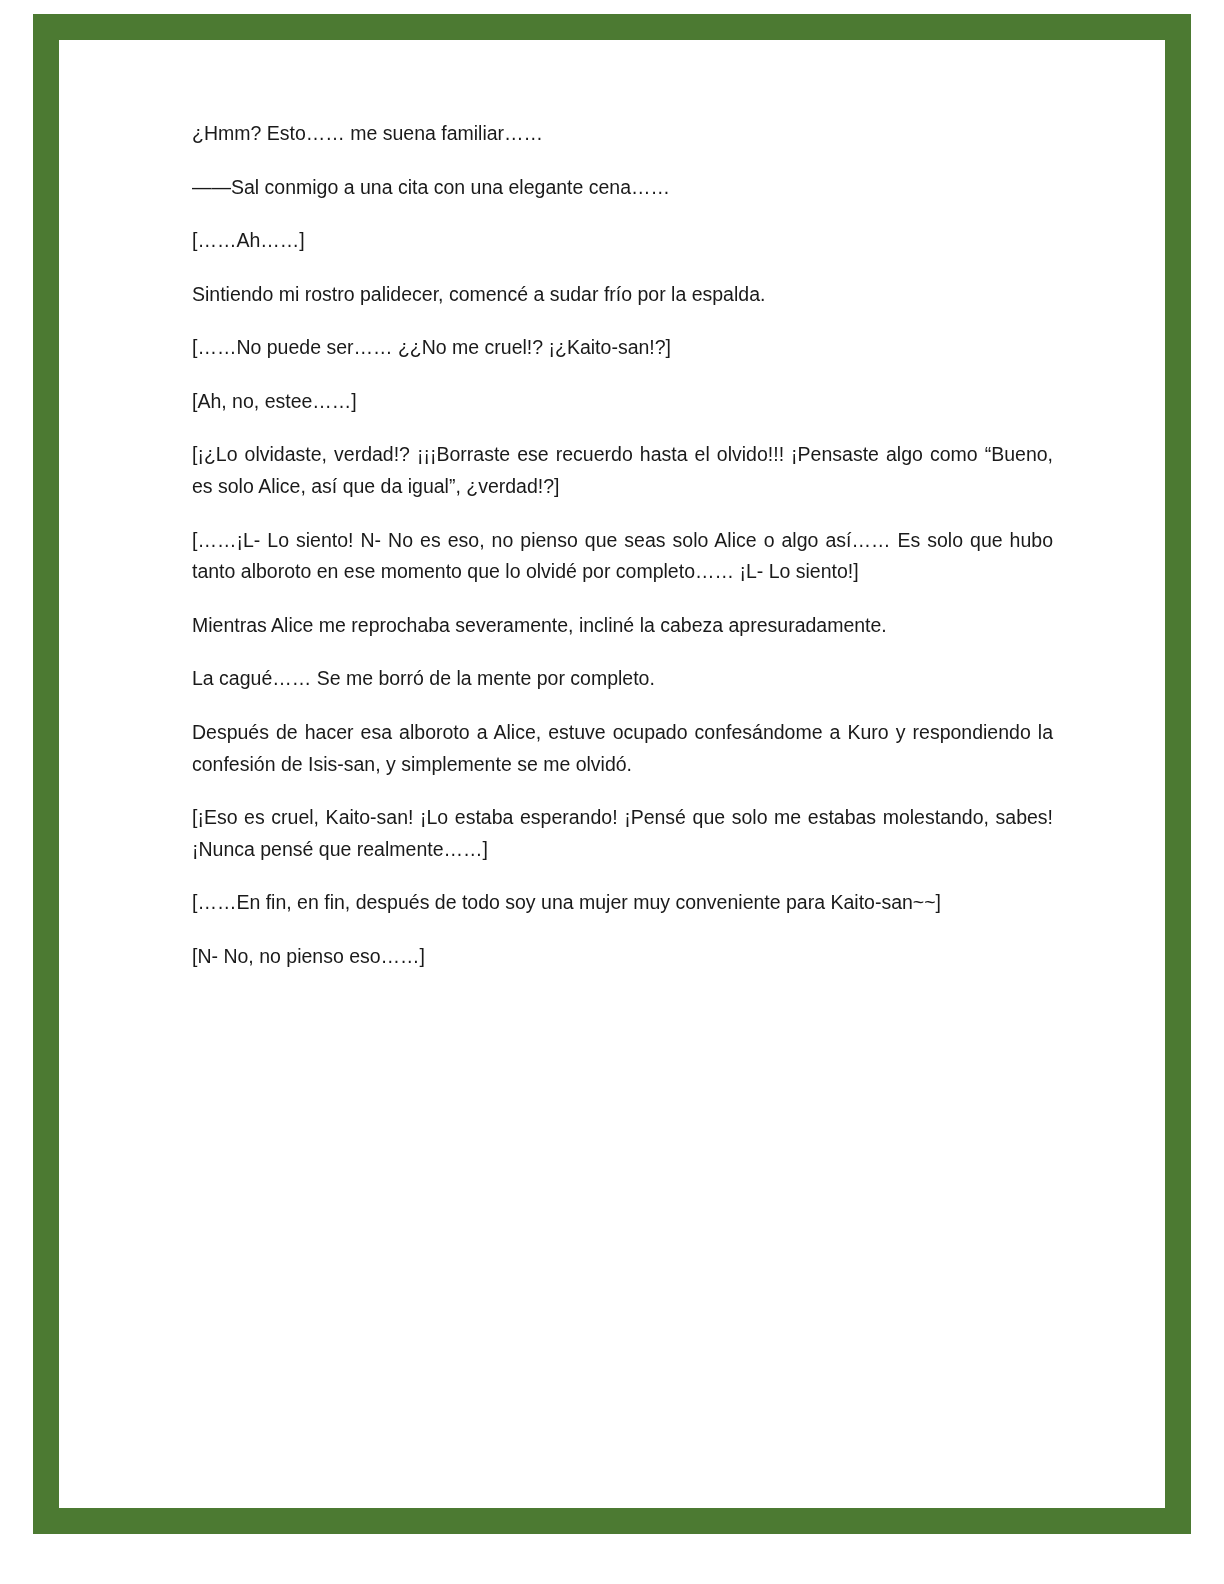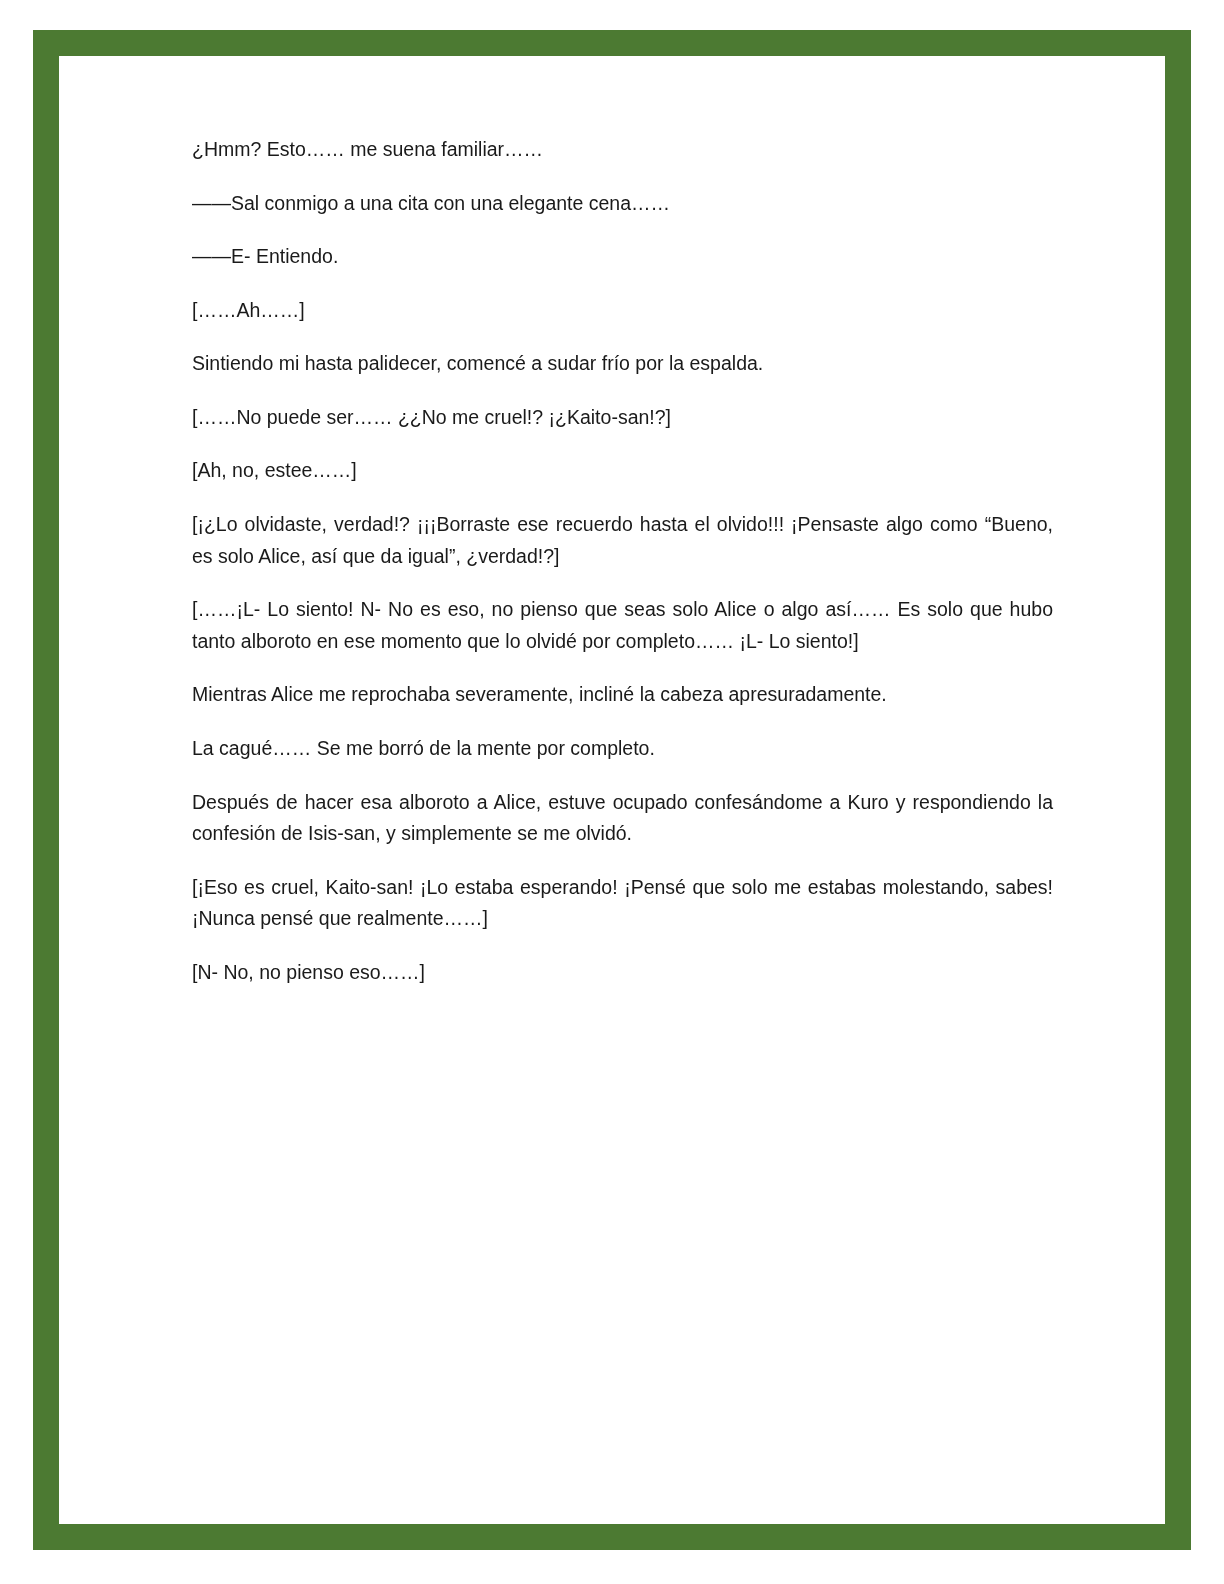--- a/index.html
+++ b/index.html
@@ -8,21 +8,21 @@
   }
   body {
     width: 1224px;
     height: 1584px;
     background: #ffffff;
     font-family: "Liberation Sans", sans-serif;
   }
   .page-frame {
     position: absolute;
     left: 33px;
-    top: 30px;
+    top: 14px;
     width: 1158px;
     height: 1520px;
     background: #4c7a32;
     box-sizing: border-box;
     padding: 26px;
   }
   .page-sheet {
     width: 100%;
     height: 100%;
     background: #ffffff;
@@ -45,27 +45,27 @@
   }
 </style>
 </head>
 <body>
 
 <div class="page-frame">
   <div class="page-sheet">
     <div class="doc-body" id="doc-body">
         <p>¿Hmm? Esto…… me suena familiar……</p>
         <p>——Sal conmigo a una cita con una elegante cena……</p>
-        <p>——E- Entiendo.</p>
         <p>[……Ah……]</p>
-        <p>Sintiendo mi hasta palidecer, comencé a sudar frío por la espalda.</p>
+        <p>Sintiendo mi rostro palidecer, comencé a sudar frío por la espalda.</p>
         <p>[……No puede ser…… ¿¿No me cruel!? ¡¿Kaito-san!?]</p>
         <p>[Ah, no, estee……]</p>
         <p>[¡¿Lo olvidaste, verdad!? ¡¡¡Borraste ese recuerdo hasta el olvido!!! ¡Pensaste algo como “Bueno, es solo Alice, así que da igual”, ¿verdad!?]</p>
         <p>[……¡L- Lo siento! N- No es eso, no pienso que seas solo Alice o algo así…… Es solo que hubo tanto alboroto en ese momento que lo olvidé por completo…… ¡L- Lo siento!]</p>
         <p>Mientras Alice me reprochaba severamente, incliné la cabeza apresuradamente.</p>
         <p>La cagué…… Se me borró de la mente por completo.</p>
         <p>Después de hacer esa alboroto a Alice, estuve ocupado confesándome a Kuro y respondiendo la confesión de Isis-san, y simplemente se me olvidó.</p>
         <p>[¡Eso es cruel, Kaito-san! ¡Lo estaba esperando! ¡Pensé que solo me estabas molestando, sabes! ¡Nunca pensé que realmente……]</p>
+        <p>[……En fin, en fin, después de todo soy una mujer muy conveniente para Kaito-san~~]</p>
         <p>[N- No, no pienso eso……]</p>
       </div>
   </div>
 </div>
 
 </body></html>

